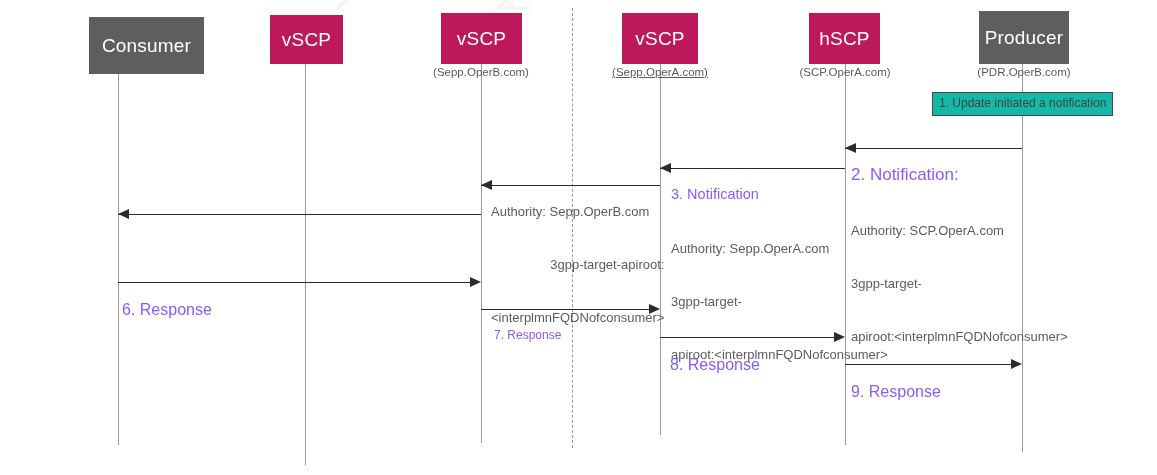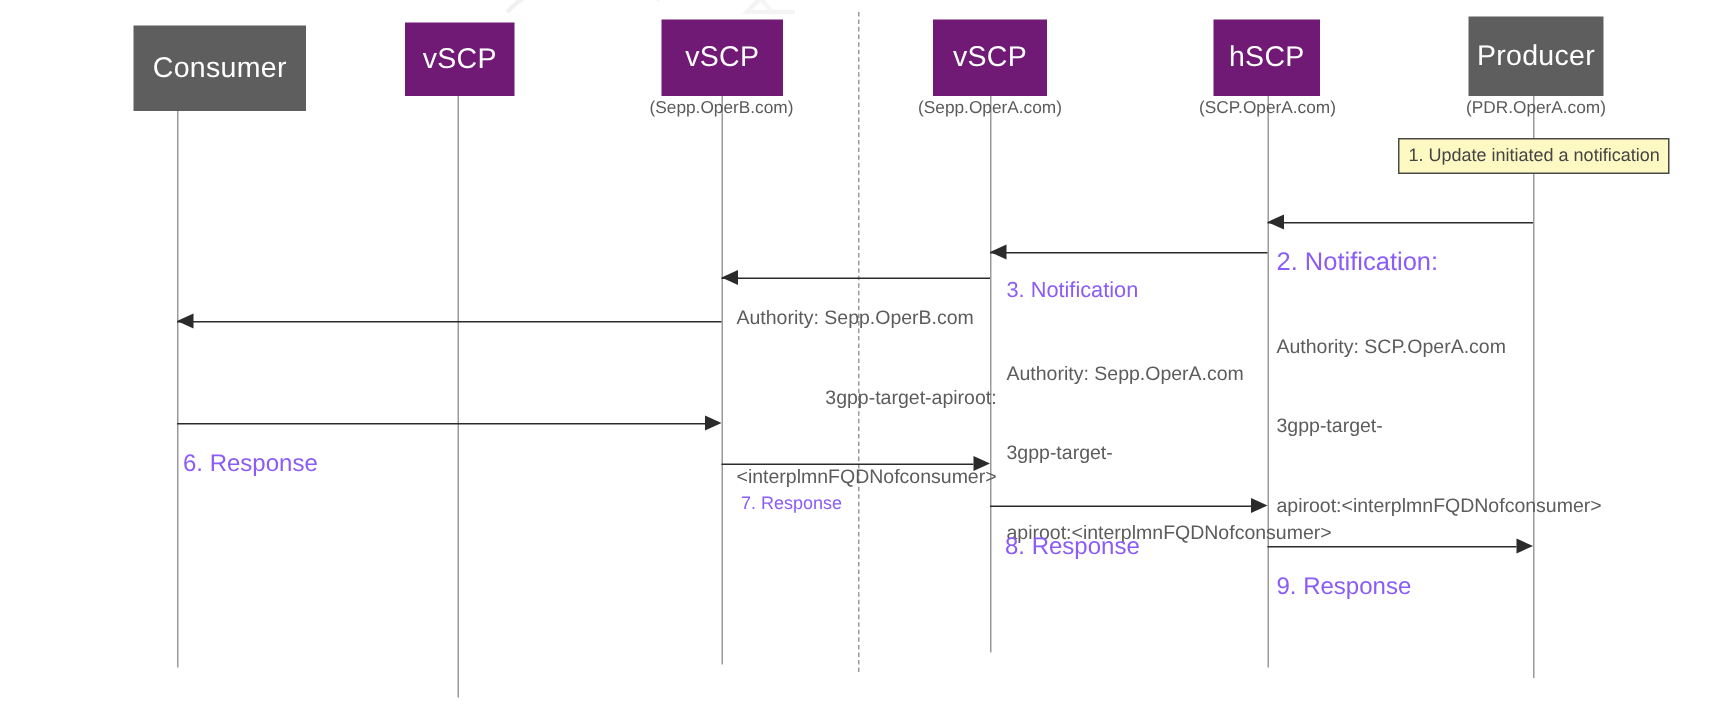--- a/index.html
+++ b/index.html
@@ -37,21 +37,21 @@
     background: #5e5e5e;
     color: #ffffff;
     display: flex;
     align-items: center;
     justify-content: center;
     font-size: 19px;
     letter-spacing: 0.2px;
     box-sizing: border-box;
     white-space: nowrap;
   }
-  .actor-box.light { background: #701a75; }
+  .actor-box.light { background: #be185d; }
 
   .actor-sub {
     position: absolute;
     color: #5a5a5a;
     font-size: 11.5px;
     text-align: center;
     white-space: nowrap;
   }
 
   
@@ -63,21 +63,21 @@
   .separator {
     position: absolute;
     width: 0;
     border-left: 1.5px dashed #9a9a9a;
   }
 
   
   .note-box {
     position: absolute;
     border: 1px solid #4a4a4a;
-    background: #fef9c3;
+    background: #14b8a6;
     color: #444444;
     font-size: 12px;
     padding: 3px 6px 4px 6px;
     box-sizing: border-box;
     white-space: nowrap;
     line-height: 1.25;
   }
 
   
   .arrow-line {
@@ -144,31 +144,31 @@
   </div>
 
   <div class="actor-box light" style="left:441px; top:13px; width:81px; height:51px;">
     <span>vSCP</span>
   </div>
   <div class="actor-sub" style="left:401px; top:66px; width:160px;">(Sepp.OperB.com)</div>
 
   <div class="actor-box light" style="left:622px; top:13px; width:76px; height:51px;">
     <span>vSCP</span>
   </div>
-  <div class="actor-sub" style="left:580px; top:66px; width:160px;">(Sepp.OperA.com)</div>
+  <div class="actor-sub" style="left:580px; top:66px; width:160px;text-decoration:underline;">(Sepp.OperA.com)</div>
 
   <div class="actor-box light" style="left:809px; top:13px; width:71px; height:51px;">
     <span>hSCP</span>
   </div>
   <div class="actor-sub" style="left:765px; top:66px; width:160px;">(SCP.OperA.com)</div>
 
   <div class="actor-box" style="left:979px; top:11px; width:90px; height:53px;">
     <span>Producer</span>
   </div>
-  <div class="actor-sub" style="left:944px; top:66px; width:160px;">(PDR.OperA.com)</div>
+  <div class="actor-sub" style="left:944px; top:66px; width:160px;">(PDR.OperB.com)</div>
 
   <div class="note-box" style="left:932px; top:92px;">
     <span>1. Update initiated a notification</span>
   </div>
 
   <div class="arrow-line" style="left:845px; top:148px; width:177px;"></div>
   <div class="arrow-head left" style="left:845px; top:143px;"></div>
   <div class="msg-label" style="left:851px; top:127px;">
     <span class="msg-title" style="font-size:17px;">2. Notification:</span>
     <span class="msg-sub" style="font-size:13px;">Authority: SCP.OperA.com</span>

